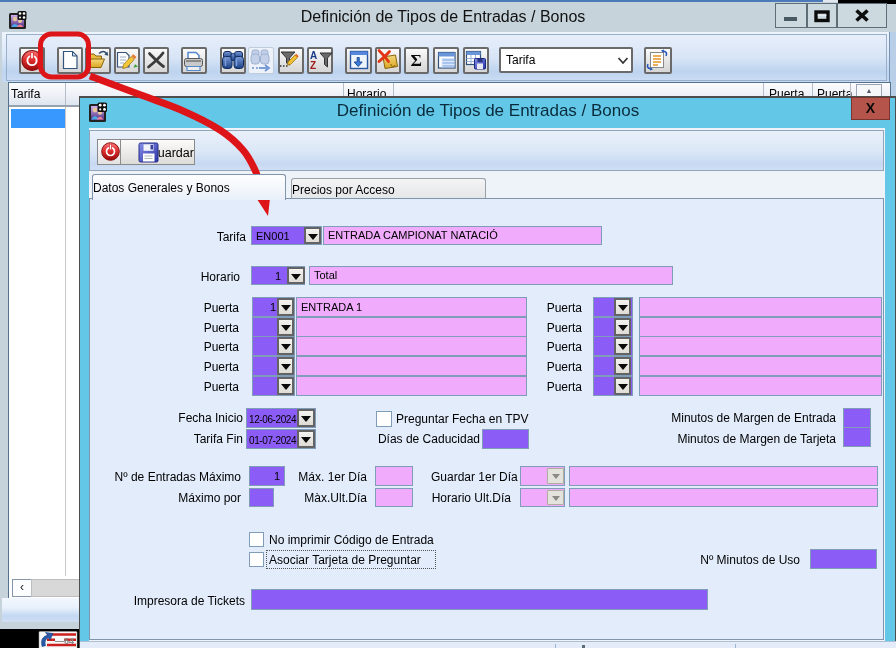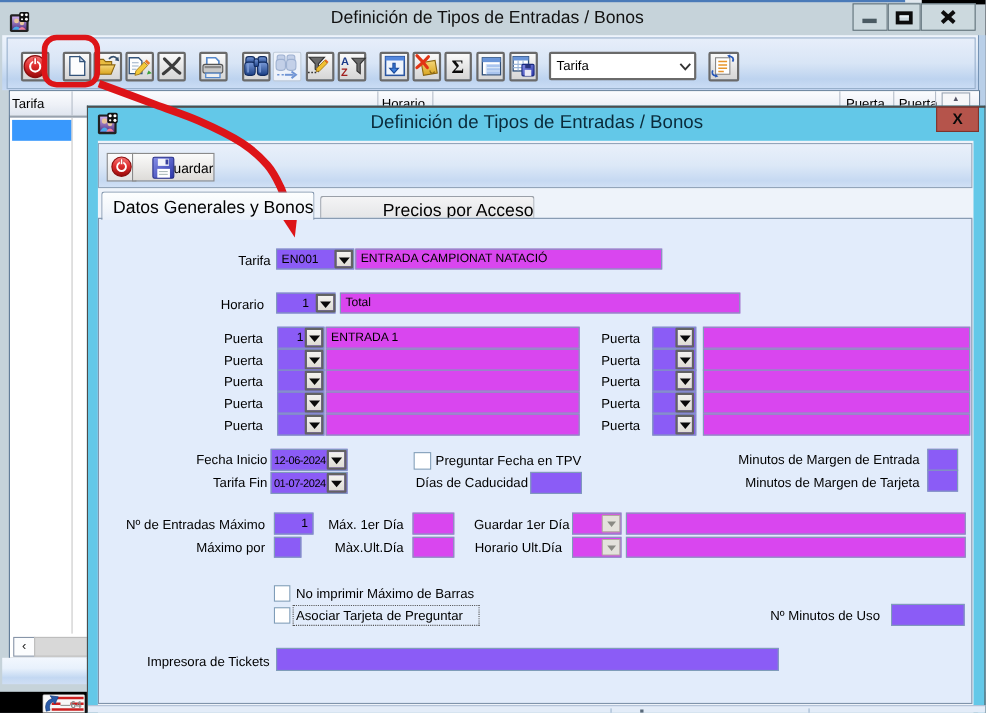--- a/index.html
+++ b/index.html
@@ -39,29 +39,29 @@
 
 #modal{position:absolute;left:79px;top:96px;width:817px;height:552px;background:#63c8e8;border-top:2px solid #4d4d4d;border-left:1px solid #4d4d4d;border-right:1px solid #4d4d4d;box-sizing:border-box}
 #mtitletx{position:absolute;left:80px;top:101px;width:816px;text-align:center;font-size:17px;color:#0a2b3b}
 #mclose{position:absolute;left:851px;top:97px;width:39px;height:23px;background:#b5544b;border:1px solid #7d342e;box-sizing:border-box;color:#0a0a0a;font-weight:bold;font-size:14px;text-align:center;line-height:20px;font-family:"Liberation Sans",sans-serif}
 #mbody{position:absolute;left:89px;top:128px;width:796px;height:520px;background:#eef3fa}
 #mtbar{position:absolute;left:89px;top:130px;width:795px;height:41px;border:1px solid #93a5ba;box-sizing:border-box;
  background:linear-gradient(#e9f0fa,#dce8f7 50%,#c6d9f2 85%,#d0e0f5)}
 #mpower{position:absolute;left:97px;top:139px;width:27px;height:26px;border:1px solid #8a8a8a;background:linear-gradient(#fcfcfc,#e2e2e2);box-sizing:border-box}
 #mguardar{position:absolute;left:120px;top:139px;width:75px;height:26px;border:1px solid #8a8a8a;background:linear-gradient(#fbfbfa,#e9e8e6 60%,#dddbd8);box-sizing:border-box;font-size:12px;color:#000}
 #mguardar span{position:absolute;left:27px;top:6px;font-size:12.5px}
-.tab{position:absolute;box-sizing:border-box;font-size:16px;text-align:right;color:#000}
+.tab{position:absolute;box-sizing:border-box;font-size:12px;text-align:left;color:#000}
 #tab1{left:92px;top:174px;width:194px;height:26px;z-index:3;border:1px solid #8094ab;border-bottom:none;border-radius:3px 3px 0 0;background:linear-gradient(#fdfefe,#f2f6fb 60%,#e8effa);padding-top:6px}
 #tab2{left:291px;top:178px;width:195px;height:21px;border:1px solid #9aa0a8;border-bottom:none;border-radius:3px 3px 0 0;background:linear-gradient(#f4f4f5,#e4e5e7);padding-top:4px}
 #panel{position:absolute;left:89px;top:198px;width:795px;height:442px;border:1px solid #8094ab;box-sizing:border-box;background:#e2ecfb}
 #statusbar{position:absolute;left:80px;top:641px;width:816px;height:7px;background:#e3ecf8;border-top:1px solid #aebfd4}
 
 .lb{position:absolute;font-size:12px;color:#000;white-space:nowrap;text-align:right}
 .fld{position:absolute;box-sizing:border-box;border:1px solid #7f9db9;background:#8b5cf6;font-size:11px;color:#000;line-height:15px}
-.gfld{background:#d946ef}
+.gfld{background:#f0abfc}
 .cbtn{position:absolute;box-sizing:border-box;border:2px solid #636363;border-radius:1px;background:linear-gradient(#f4f3f0,#dfdcd5)}
 .cbtn:after{content:"";position:absolute;left:50%;top:50%;margin:-2px 0 0 -5px;border:5px solid transparent;border-top:6px solid #0a0a0a;border-bottom:none}
 .chk{position:absolute;width:15px;height:15px;border:1px solid #7f9db9;background:#fff;box-sizing:border-box}
 .cbtn.dis{border:1px solid #b0ac9f;background:#e4e2dc}
 .cbtn.dis:after{border-top-color:#8a8a84;border-left-width:4px;border-right-width:4px;border-top-width:5px;margin:-2px 0 0 -4px}
 </style></head>
 <body>
 <div id="win">
  <div id="topline"></div>
     <div id="topline2"></div>
@@ -233,21 +233,21 @@
  <span class="lb" style="left:101px;width:140px;top:491px">Máximo por</span>
  <div class="fld" style="left:249px;top:488px;width:25px;height:19px"></div>
  <span class="lb" style="left:287px;width:80px;top:491px">Màx.Ult.Día</span>
  <div class="fld gfld" style="left:375px;top:488px;width:38px;height:19px"></div>
  <span class="lb" style="left:431px;width:80px;top:491px">Horario Ult.Día</span>
  <div class="fld gfld" style="left:520px;top:488px;width:45px;height:19px"></div>
  <div class="cbtn dis" style="left:547px;top:490px;width:17px;height:15px"></div>
  <div class="fld gfld" style="left:569px;top:488px;width:309px;height:19px"></div>
 
  <div class="chk" style="left:249px;top:532px"></div>
- <span class="lb" style="left:269px;width:200px;top:533px;text-align:left">No imprimir Máximo de Barras</span>
+ <span class="lb" style="left:269px;width:200px;top:533px;text-align:left">No imprimir Código de Entrada</span>
  <div class="chk" style="left:249px;top:552px"></div>
  <div style="position:absolute;left:266px;top:550px;width:168px;height:17px;border:1px dotted #555"></div>
  <span class="lb" style="left:269px;width:200px;top:553px;text-align:left">Asociar Tarjeta de Preguntar</span>
  <span class="lb" style="left:690px;width:110px;top:553px">Nº Minutos de Uso</span>
  <div class="fld" style="left:810px;top:549px;width:67px;height:20px"></div>
 
  <span class="lb" style="left:105px;width:140px;top:594px">Impresora de Tickets</span>
  <div class="fld" style="left:251px;top:589px;width:457px;height:21px"></div>
 </div>
 <svg class="abs" style="left:0;top:0" width="896" height="648" viewBox="0 0 896 648">

